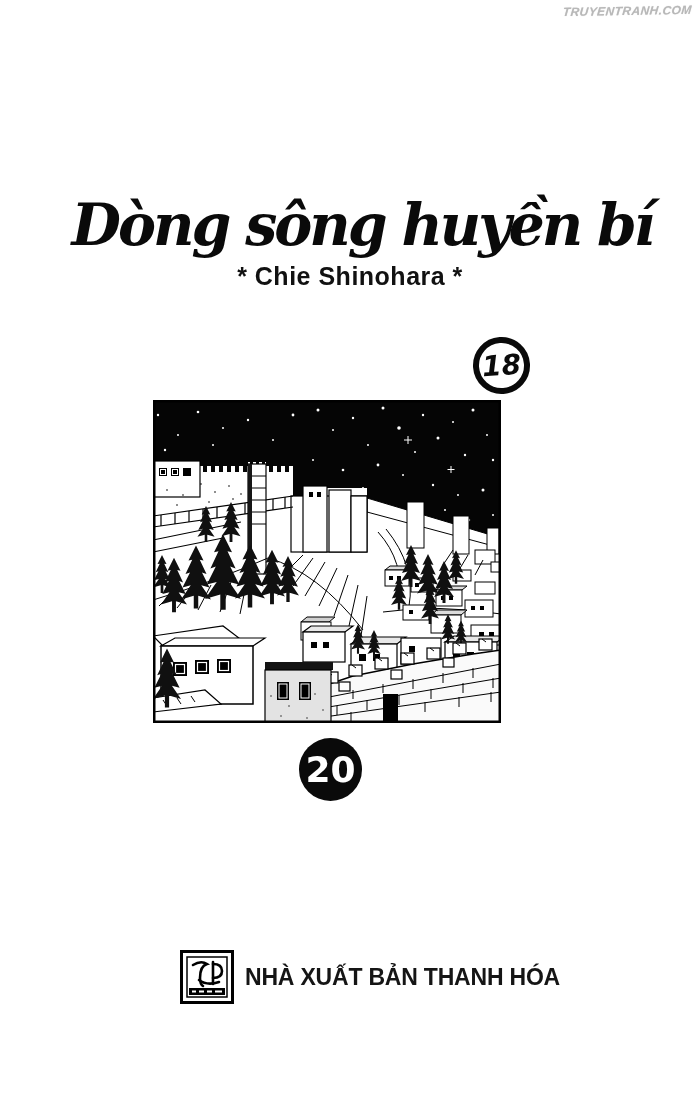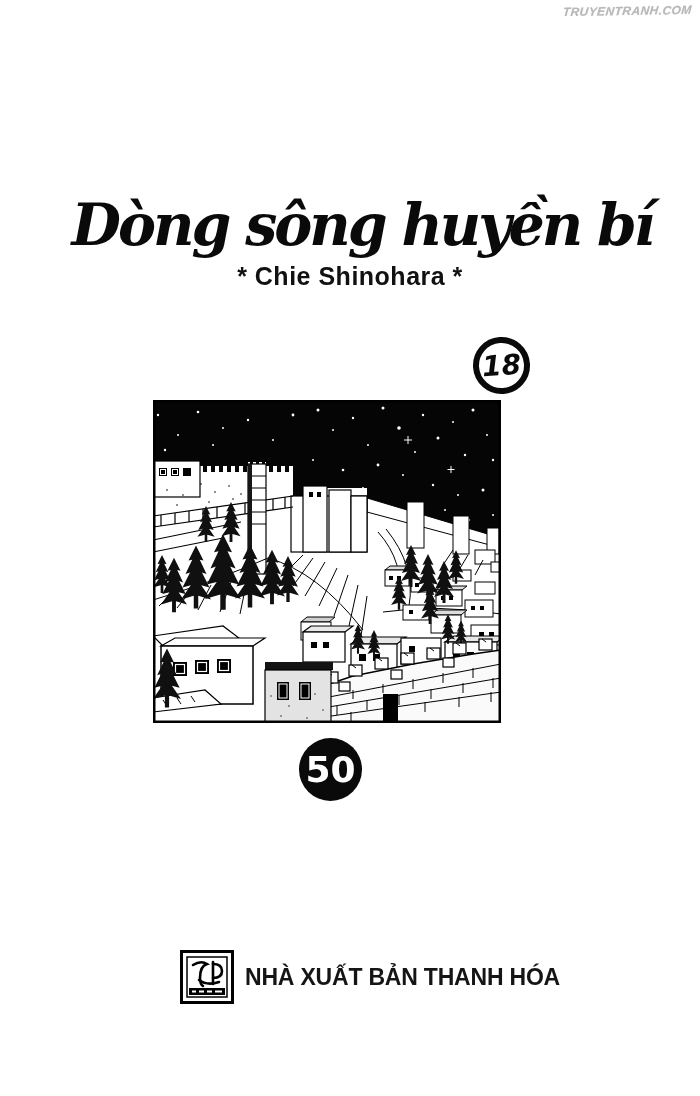--- a/index.html
+++ b/index.html
@@ -322,21 +322,21 @@
       <use href="#conifer" x="44" y="106" width="18" height="36"></use>
       <use href="#conifer" x="68" y="102" width="20" height="40"></use>
       <use href="#conifer" x="0" y="238" width="28" height="80"></use>
     </g>
 
     <rect x="1.25" y="1.25" width="345.5" height="320.5" fill="none" stroke="#000" stroke-width="2.5"></rect>
   </svg>
 </div>
 
 <div class="chapter-badge">
-  <span>50</span>
+  <span>20</span>
 </div>
 
 <div class="publisher">
   <svg class="logo" viewBox="0 0 54 54" role="img">
     <rect x="1.5" y="1.5" width="51" height="51" fill="#fff" stroke="#000" stroke-width="3"></rect>
     <rect x="7" y="7" width="40" height="40" fill="#fff" stroke="#000" stroke-width="1.5"></rect>
     <g stroke="#000" stroke-width="2.6" fill="none" stroke-linecap="round">
       <path d="M13,15 q8,-5 14,-1 q-7,2 -7,14 q0,6 3,8"></path>
       <path d="M33,12 v22"></path>
       <path d="M33,14 q9,0 9,7 q0,7 -9,7"></path>

